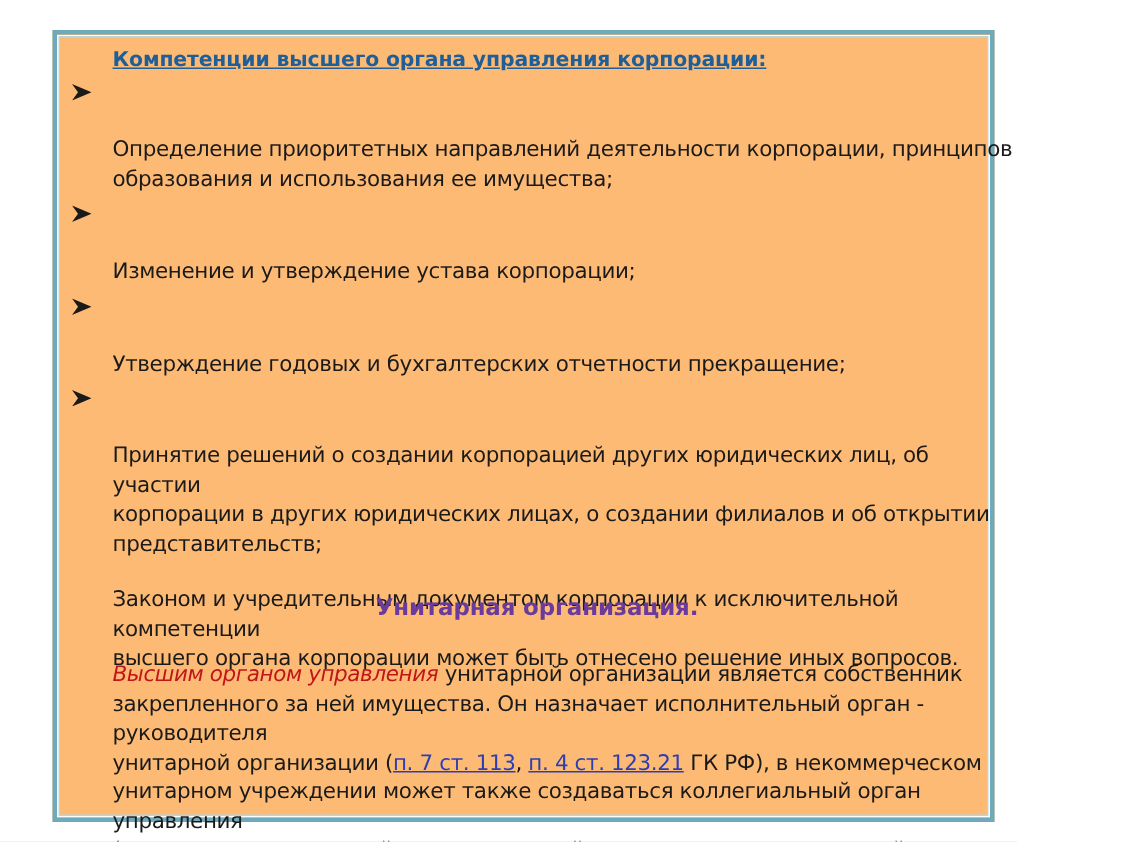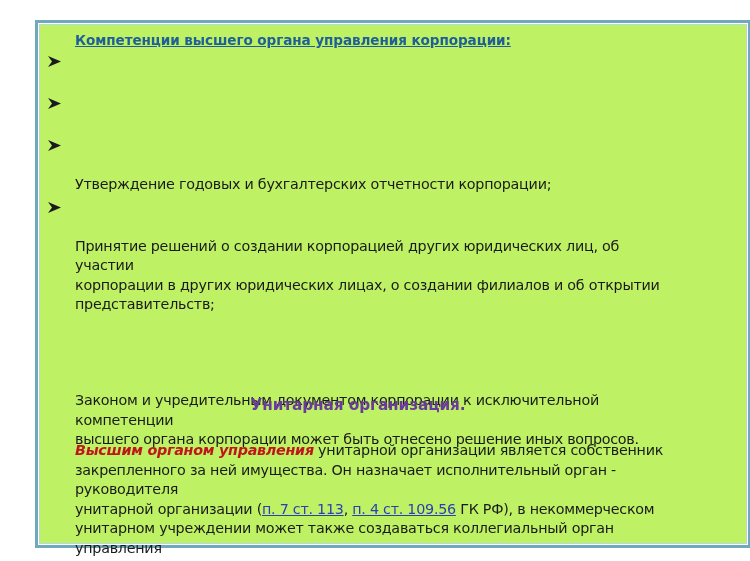--- a/index.html
+++ b/index.html
@@ -12,26 +12,26 @@
       height: 561px;
       position: relative;
       overflow: hidden;
       font-family: "DejaVu Sans", "Liberation Sans", sans-serif;
       color: #1a1a1a;
     }
     .frame {
       position: absolute;
       left: 35px;
       top: 20px;
-      width: 716px;
+      width: 628px;
       height: 528px;
       box-sizing: border-box;
       border: 3px solid #6fa9bc;
       box-shadow: inset 0 0 0 1px #ffffff, inset 0 0 0 2px #b9d6df;
-      background: #bef264;
+      background: #fdba74;
     }
     .content {
       position: absolute;
       left: 0;
       top: 0;
       right: 0;
       bottom: 0;
     }
     .heading {
       position: absolute;
@@ -96,69 +96,72 @@
       font-weight: bold;
       color: #6a3a9c;
       letter-spacing: -0.1px;
     }
     .para-unitary {
       top: 418px;
       width: 620px;
     }
     .red-em {
       color: #c0151b;
-      font-weight: bold;
+      font-weight: normal;
       font-style: italic;
     }
     .link {
       color: #2a3fb4;
       text-decoration: underline;
     }
   </style>
 </head>
 <body>
 
 <div class="frame">
   <div class="content">
 
     <div class="heading">Компетенции высшего органа управления корпорации:</div>
 
     <ul class="list">
       <li class="list-item" style="margin-left:0">
         <span class="bullet" style="left:10px"><svg width="13" height="11" viewBox="0 0 13 11">
               <path d="M0 0 L13 5.5 L0 11 L4 5.5 Z" fill="#1a1a1a"></path>
             </svg></span>
+        <span>Определение приоритетных направлений деятельности корпорации, принципов
+образования и использования ее имущества;</span>
       </li>
       <li class="list-item">
         <span class="bullet" style="left:10px"><svg width="13" height="11" viewBox="0 0 13 11">
               <path d="M0 0 L13 5.5 L0 11 L4 5.5 Z" fill="#1a1a1a"></path>
             </svg></span>
+        <span>Изменение и утверждение устава корпорации;</span>
       </li>
       <li class="list-item">
         <span class="bullet" style="left:10px"><svg width="13" height="11" viewBox="0 0 13 11">
               <path d="M0 0 L13 5.5 L0 11 L4 5.5 Z" fill="#1a1a1a"></path>
             </svg></span>
-        <span>Утверждение годовых и бухгалтерских отчетности корпорации;</span>
+        <span>Утверждение годовых и бухгалтерских отчетности прекращение;</span>
       </li>
       <li class="list-item">
         <span class="bullet" style="left:10px"><svg width="13" height="11" viewBox="0 0 13 11">
               <path d="M0 0 L13 5.5 L0 11 L4 5.5 Z" fill="#1a1a1a"></path>
             </svg></span>
         <span>Принятие решений о создании корпорацией других юридических лиц, об участии
 корпорации в других юридических лицах, о создании филиалов и об открытии
 представительств;</span>
       </li>
 
     </ul>
 
     <div class="para para-law">Законом и учредительным документом корпорации к исключительной компетенции
 высшего органа корпорации может быть отнесено решение иных вопросов.</div>
 
     <div class="subheading">Унитарная организация.</div>
 
     <div class="para para-unitary"><span class="red-em">Высшим органом управления</span><span> унитарной организации является собственник
 закрепленного за ней имущества. Он назначает исполнительный орган  - руководителя
-унитарной организации (</span><a class="link">п. 7 ст. 113</a><span>, </span><a class="link">п. 4 ст. 109.56</a><span> ГК РФ), в некоммерческом
+унитарной организации (</span><a class="link">п. 7 ст. 113</a><span>, </span><a class="link">п. 4 ст. 123.21</a><span> ГК РФ), в некоммерческом
 унитарном учреждении может также создаваться коллегиальный орган управления
 (например, в автономной некоммерческой организации, в религиозной организации).</span></div>
 
   </div>
 </div>
 
 </body></html>

